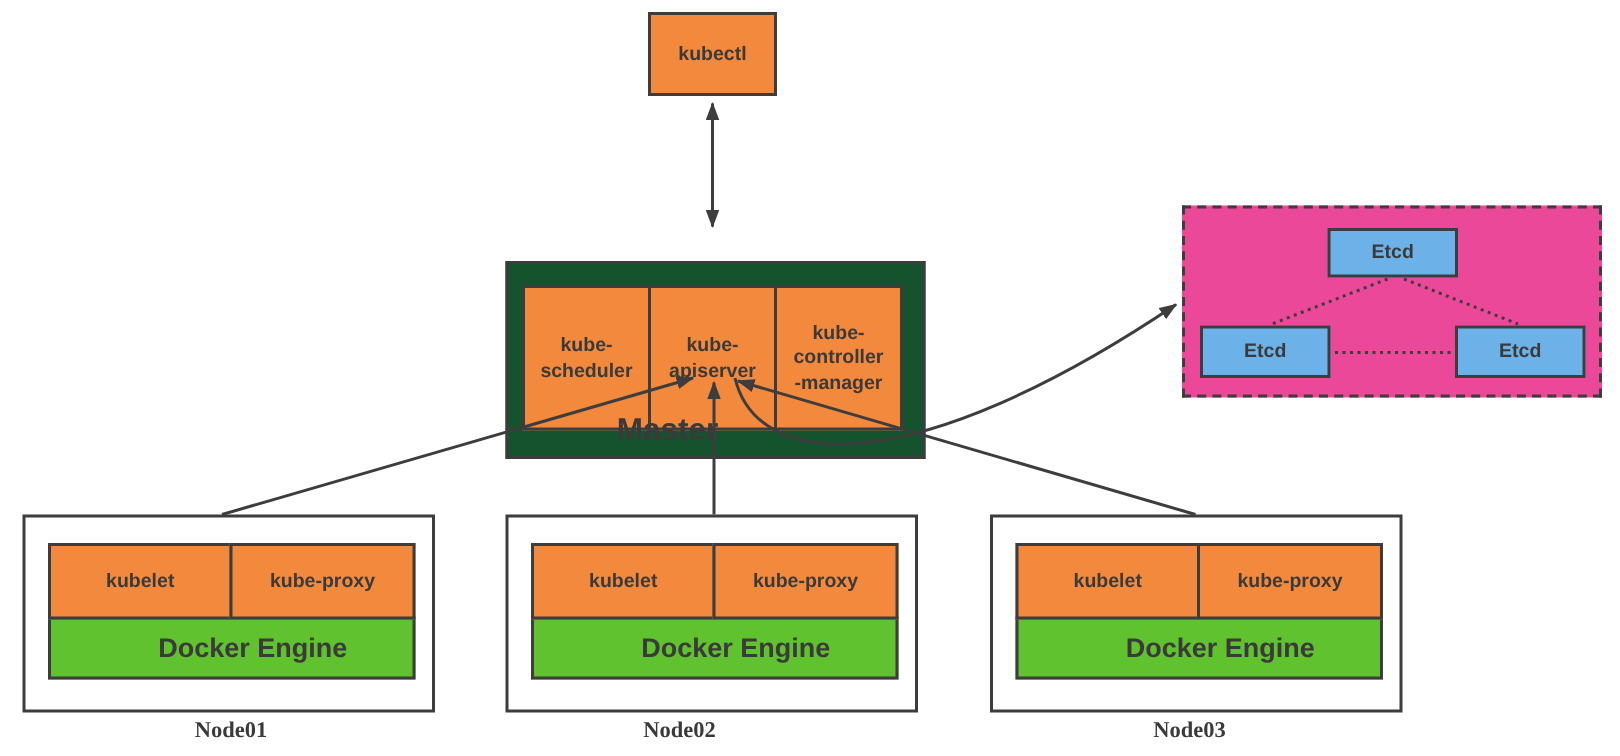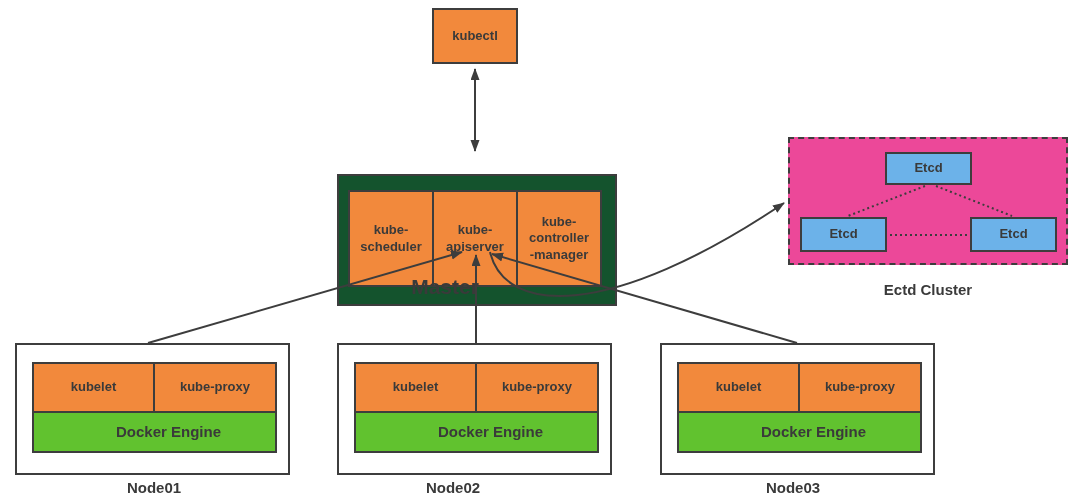--- a/index.html
+++ b/index.html
@@ -37,23 +37,23 @@
               text-align:center; font-size:15px; font-weight:bold; }
 
   
   .node { position:absolute; top:343px; width:275px; height:132px;
           border:2px solid #3D3D3D; box-sizing:border-box; background:#fff; }
   .node-1 { left:15px; } .node-2 { left:337px; } .node-3 { left:660px; }
   .node-inner { position:absolute; left:15px; top:17px; width:245px; }
   .nrow { display:flex;border-radius:19px; }
   .kubelet { width:123px; height:51px; }
   .kproxy  { width:124px; height:51px; margin-left:-2px; }
-  .engine  { width:245px; height:42px; margin-top:-2px; font-size:15px;padding-left:28px; }
+  .engine  { width:245px; height:42px; margin-top:-2px; font-size:18px;padding-left:28px; }
   .node-lbl { position:absolute; top:479px; width:120px; text-align:center;
-              font-size:15px; font-weight:bold; }
+              font-size:15px; font-weight:bold;font-family:Liberation Serif, serif; }
   .nlbl-1 { left:94px; } .nlbl-2 { left:393px; } .nlbl-3 { left:733px;text-align:center; }
 
   
   .overlay { position:absolute; left:0; top:0; width:1080px; height:504px;
              z-index:5; pointer-events:none; }
 </style>
 </head>
 <body>
 
 <div class="canvas">
@@ -71,21 +71,20 @@
 -manager</div>
     </div>
   </div>
   <div class="master-lbl">Master</div>
 
   <div class="etcd-cluster">
     <div class="box abs etcd-top" style="background: rgb(108, 178, 233);">Etcd</div>
     <div class="box abs etcd-bl" style="background: rgb(108, 178, 233);">Etcd</div>
     <div class="box abs etcd-br" style="background: rgb(108, 178, 233);">Etcd</div>
   </div>
-  <div class="etcd-lbl">Ectd Cluster</div>
 
   <div class="node node-1">
     <div class="node-inner">
       <div class="nrow">
         <div class="box kubelet" style="background: rgb(242, 137, 60);">kubelet</div>
         <div class="box kproxy" style="background: rgb(242, 137, 60);">kube-proxy</div>
       </div>
       <div class="box engine" style="background: rgb(97, 194, 47);">Docker Engine</div>
     </div>
   </div>

